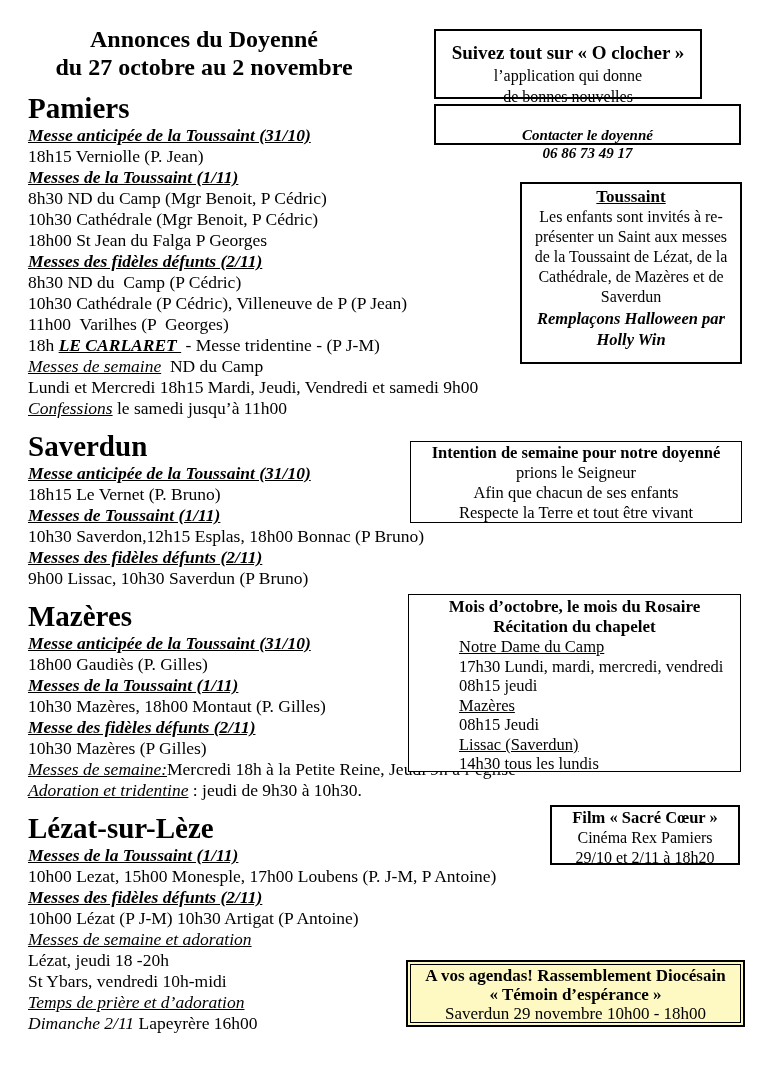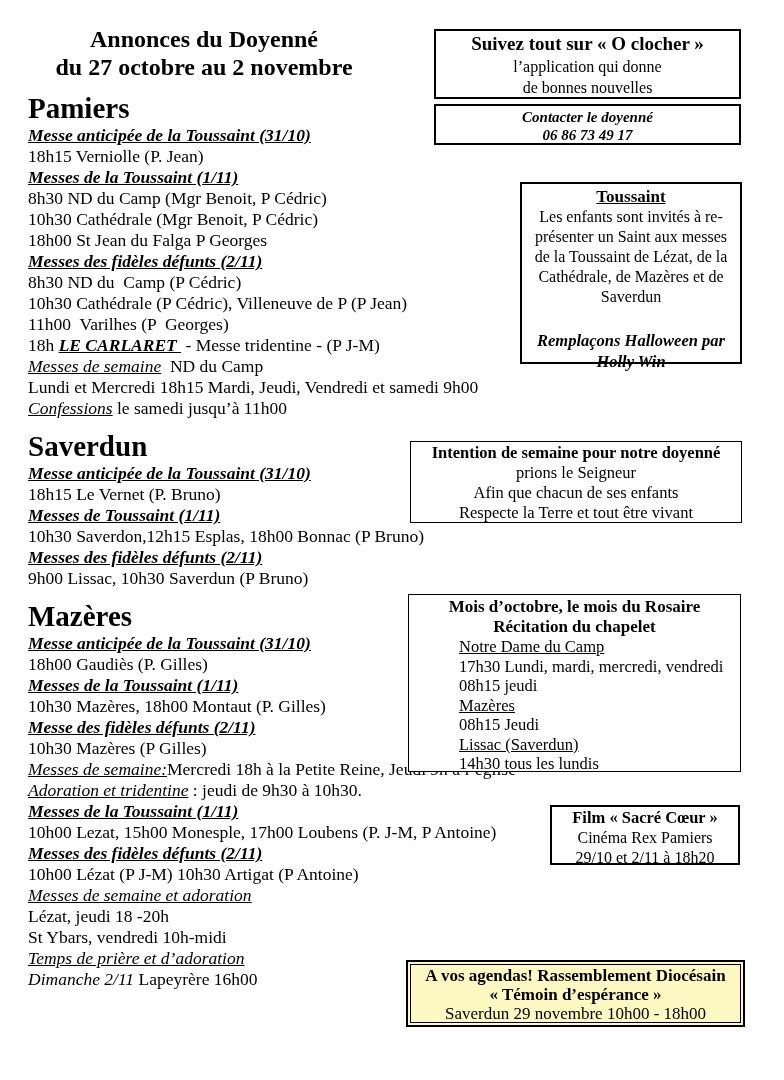--- a/index.html
+++ b/index.html
@@ -18,31 +18,31 @@
   h2.city.first { }
   .ln { font-size:17.5px; line-height:21px; white-space:pre; }
   .su { font-weight:bold; font-style:italic; text-decoration:underline; }
   .iu { font-style:italic; text-decoration:underline; }
   .it { font-style:italic; }
 
   
   .box { position:absolute; border:1px solid #000; background:#fff; text-align:center; }
   .b2 { border-width:2px; }
 
-  .app-box { left:434px; top:29px; width:307px; height:70px; padding-top:1px; }
+  .app-box { left:434px; top:29px; width:268px; height:70px; padding-top:10px; }
   .app-title { font-weight:bold; font-size:19px; line-height:24px; }
   .app-line { font-size:16px; line-height:21px; }
 
-  .contact-box { left:434px; top:104px; width:307px; height:41px; padding-top:2px;
+  .contact-box { left:434px; top:104px; width:307px; height:41px; padding-top:20px;
                  font-weight:bold; font-style:italic; font-size:15px; line-height:18px; }
 
   .toussaint-box { left:520px; top:182px; width:222px; height:182px; padding-top:2px; }
   .tb-title { font-weight:bold; text-decoration:underline; font-size:17px; line-height:21px; }
   .tb-line { font-size:16px; line-height:20px; }
-  .tb-footer { margin-top:23px; font-weight:bold; font-style:italic; font-size:16.5px; line-height:21px; }
+  .tb-footer { margin-top:1px; font-weight:bold; font-style:italic; font-size:16.5px; line-height:21px; }
 
   .intention-box { left:410px; top:441px; width:332px; height:82px; padding-top:1px; }
   .ib-title { font-weight:bold; font-size:16.5px; line-height:20px; }
   .ib-line { font-size:16.5px; line-height:20px; }
 
   .rosaire-box { left:408px; top:594px; width:333px; height:178px; padding:2px 8px; text-align:left; }
   .rb-title { text-align:center; font-weight:bold; font-size:17px; line-height:20px; }
   .rb-line { font-size:16.5px; line-height:19.5px;margin-left:42px; }
   .u { text-decoration:underline; }
 
@@ -93,20 +93,21 @@
     <h2 class="city">Mazères</h2>
     <div class="ln"><span class="su">Messe anticipée de la Toussaint (31/10)</span></div>
     <div class="ln"><span>18h00 Gaudiès (P. Gilles)</span></div>
     <div class="ln"><span class="su">Messes de la Toussaint (1/11)</span></div>
     <div class="ln"><span>10h30 Mazères, 18h00 Montaut (P. Gilles)</span></div>
     <div class="ln"><span class="su">Messe des fidèles défunts (2/11)</span></div>
     <div class="ln"><span>10h30 Mazères (P Gilles)</span></div>
     <div class="ln"><span class="iu">Messes de semaine:</span><span>Mercredi 18h à la Petite Reine, Jeudi 9h à l’église</span></div>
     <div class="ln"><span class="iu">Adoration et tridentine</span><span> : jeudi de 9h30 à 10h30.</span></div>
 
+    <h2 class="city">Lézat-sur-Lèze</h2>
     <div class="ln"><span class="su">Messes de la Toussaint (1/11)</span></div>
     <div class="ln"><span>10h00 Lezat, 15h00 Monesple, 17h00 Loubens (P. J-M, P Antoine)</span></div>
     <div class="ln"><span class="su">Messes des fidèles défunts (2/11)</span></div>
     <div class="ln"><span>10h00 Lézat (P J-M) 10h30 Artigat (P Antoine)</span></div>
     <div class="ln"><span class="iu">Messes de semaine et adoration</span></div>
     <div class="ln"><span>Lézat, jeudi 18 -20h</span></div>
     <div class="ln"><span>St Ybars, vendredi 10h-midi</span></div>
     <div class="ln"><span class="iu">Temps de prière et d’adoration</span></div>
     <div class="ln"><span class="it">Dimanche 2/11</span><span> Lapeyrère 16h00</span></div>
   </div>

